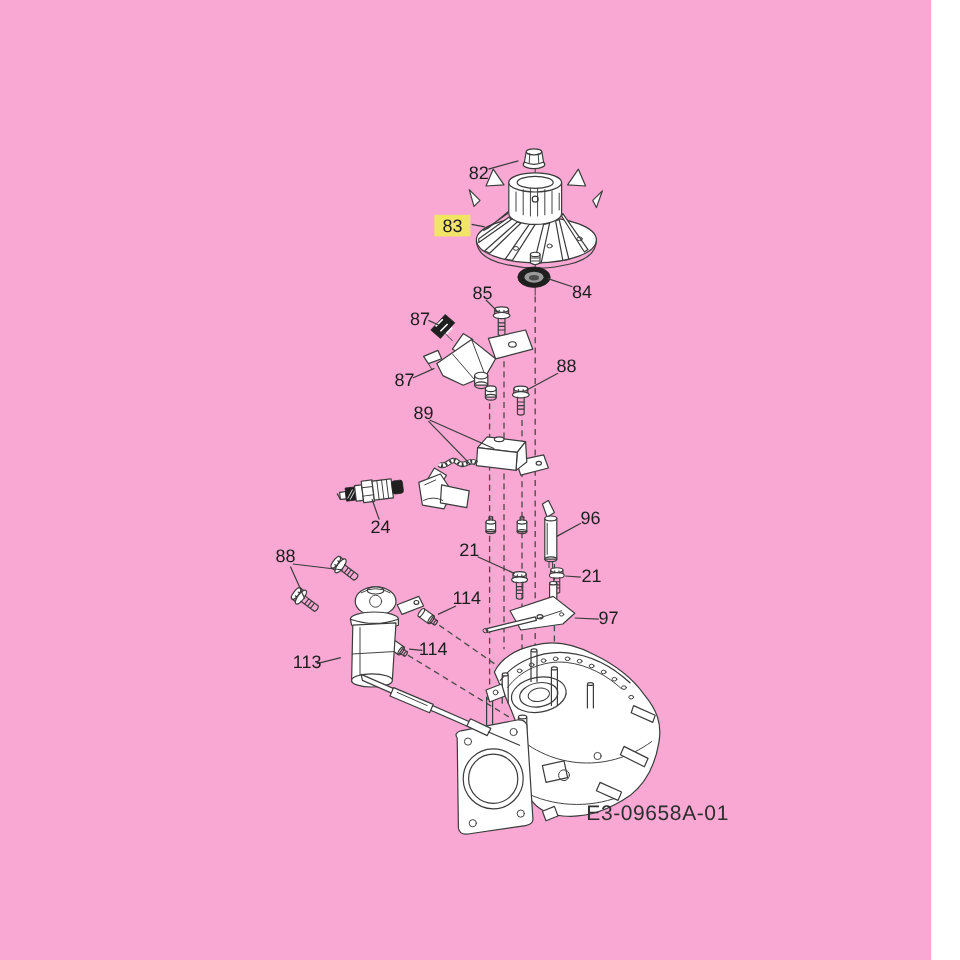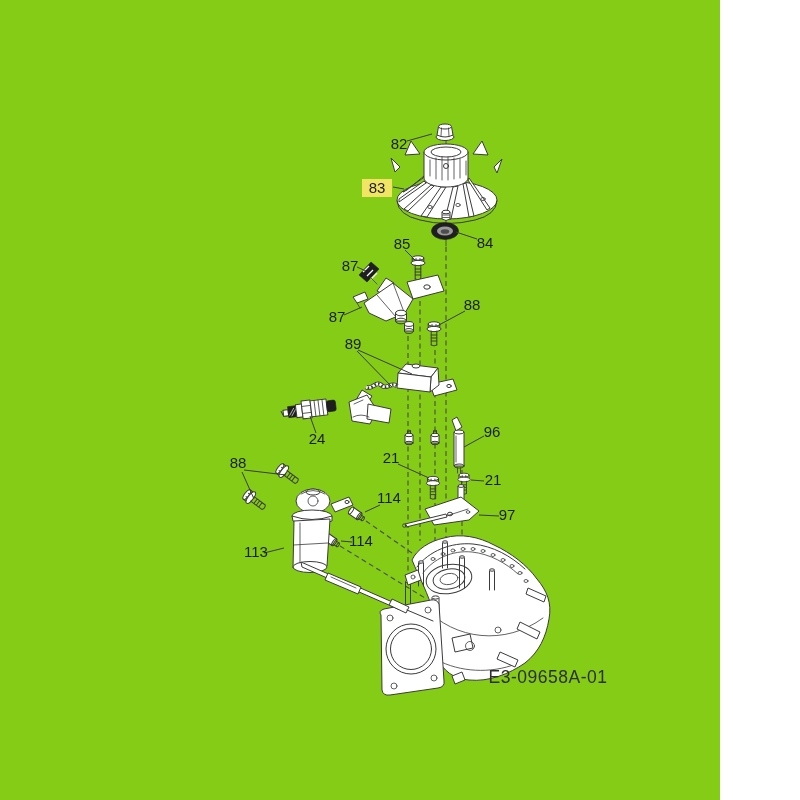--- a/index.html
+++ b/index.html
@@ -1,16 +1,16 @@
 <!DOCTYPE html>
 <html><head>
 <meta charset="utf-8">
 <style>
   html,body{margin:0;padding:0;background:#ffffff;}
-  .page{position:relative;width:720px;height:800px;background:#84cc16;overflow:hidden;
+  .page{position:relative;width:776px;height:800px;background:#f9a8d4;overflow:hidden;
         font-family:"Liberation Sans",sans-serif;}
   svg{position:absolute;left:0;top:0;}
   .ln{fill:none;stroke:#3b3b3b;stroke-width:1;stroke-linecap:round;stroke-linejoin:round;}
   .fw{fill:#ffffff;stroke:#3b3b3b;stroke-width:1;stroke-linejoin:round;}
   .fd{fill:#1f1f1f;stroke:#1f1f1f;stroke-width:.6;}
   .dash{fill:none;stroke:#4a4a4a;stroke-width:1.1;stroke-dasharray:5 3.5;}
   .lead{fill:none;stroke:#3b3b3b;stroke-width:1;}
   .thin{stroke-width:.8;}
   text.lbl{font-size:15px;fill:#1d1d1d;text-anchor:middle;font-family:"Liberation Sans",sans-serif;}
   text.code{font-size:17.5px;fill:#2e2e2e;text-anchor:middle;letter-spacing:.5px;

